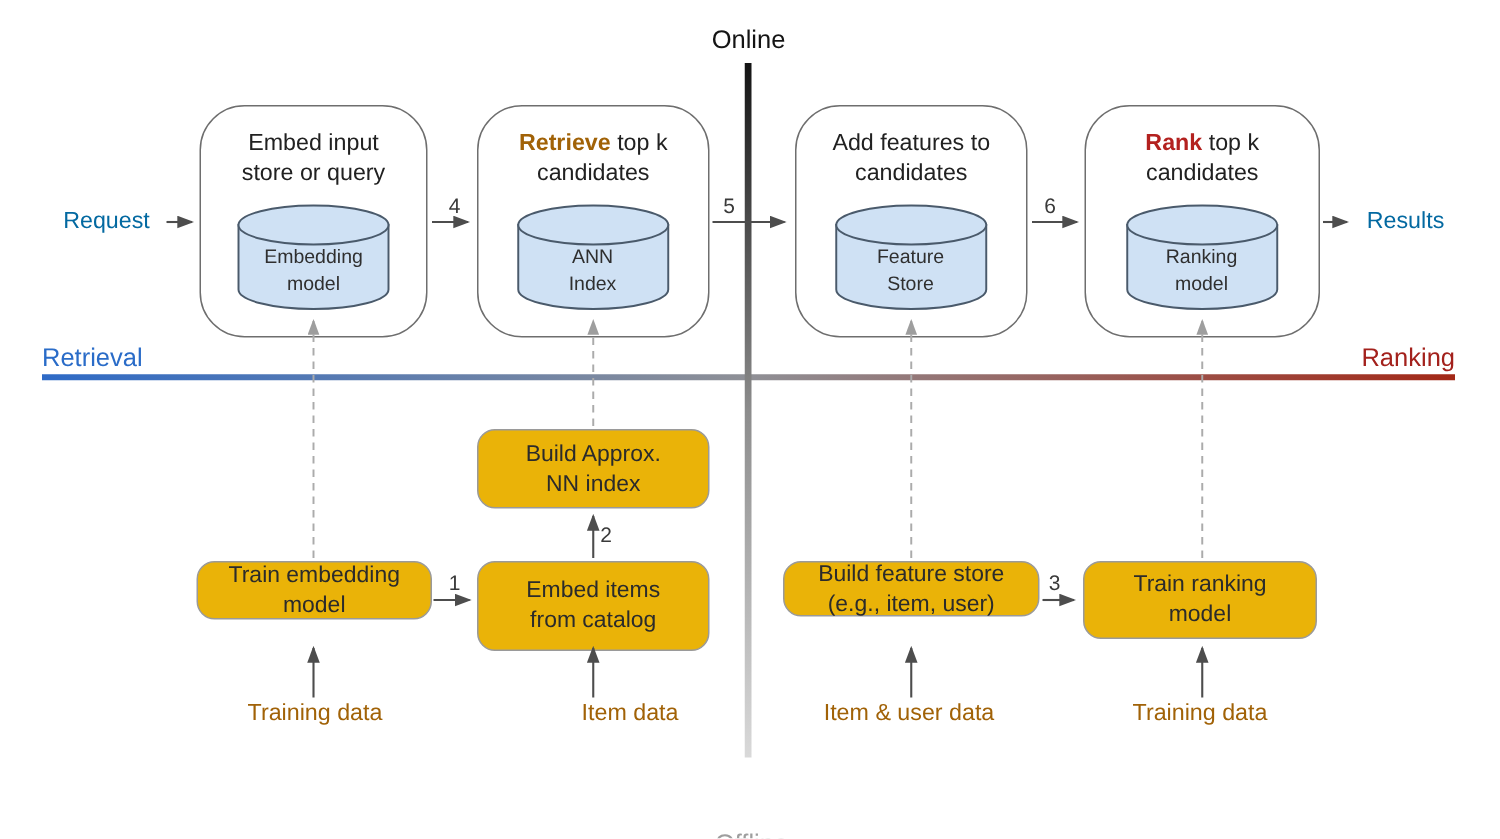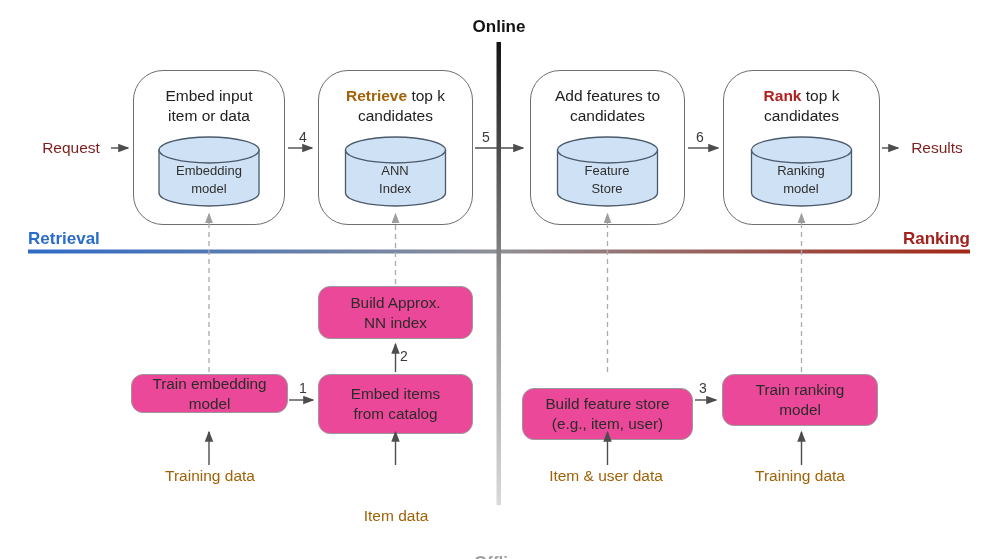--- a/index.html
+++ b/index.html
@@ -17,52 +17,52 @@
   }
   .stage-title {
     margin-top:15px; text-align:center; font-size:15.5px; line-height:1.3; color:#212121;
   }
   .t-accent { font-weight:bold; }
   .t-accent.blue { color:#a16207; }
   .t-accent.red  { color:#b3211f; }
 
   
   .obox {
-    position:absolute; box-sizing:border-box; background:#ec4899;
+    position:absolute; box-sizing:border-box; background:#eab308;
     border:1.2px solid #9a9a9a; border-radius:12px;
     display:flex; align-items:center; justify-content:center;
   }
   .obox-text { text-align:center; font-size:15.3px; line-height:1.3; color:#2b2b2b; }
 
   
   .lbl { position:absolute; transform:translateX(-50%); white-space:nowrap; }
-  .io-label   { font-size:15.5px; color:#7f1d1d; }
+  .io-label   { font-size:15.5px; color:#0369a1; }
   .data-label { font-size:15.5px; color:#a16207; }
   .num-label  { font-size:14px; color:#3a3a3a; }
   .store-label{
     position:absolute; width:140px; transform:translateX(-50%);
     text-align:center; font-size:13px; line-height:1.35; color:#2f2f2f;
   }
-  .quad { font-weight:bold; font-size:17px; }
+  .quad { font-weight:normal; font-size:17px; }
   .quad.online    { color:#141414; }
   .quad.offline   { color:#9e9e9e;margin-top:45px; }
   .quad.retrieval { position:absolute; left:28px; top:229px; color:#2a6cc8; }
   .quad.ranking   { position:absolute; right:30px; top:229px; color:#a3211c; }
 </style>
 </head>
 <body>
 
 <div class="canvas">
 
   <div class="layer">
 
     <div class="stage" style="left:133px; width:152px;">
       <div class="stage-title">
         <span class="t-accent"></span><span>Embed input</span><br>
-        <span>item or data</span>
+        <span>store or query</span>
       </div>
     </div>
 
     <div class="stage" style="left:318px; width:155px;">
       <div class="stage-title">
         <span class="t-accent blue">Retrieve</span><span> top k</span><br>
         <span>candidates</span>
       </div>
     </div>
 
@@ -94,21 +94,21 @@
       </div>
     </div>
 
     <div class="obox" style="left:318px; top:286px; width:155px; height:53px;">
       <div class="obox-text">
         <span>Build Approx.</span><br>
         <span>NN index</span>
       </div>
     </div>
 
-    <div class="obox" style="left:522px; top:388px; width:171px; height:52px;justify-content:center;">
+    <div class="obox" style="left:522px; top:374px; width:171px; height:37px;justify-content:center;">
       <div class="obox-text">
         <span>Build feature store</span><br>
         <span>(e.g., item, user)</span>
       </div>
     </div>
 
     <div class="obox" style="left:722px; top:374px; width:156px; height:52px;">
       <div class="obox-text">
         <span>Train ranking</span><br>
         <span>model</span>
@@ -209,18 +209,18 @@
     </div>
 
     <div class="lbl num-label" style="left:303px; top:380px;">1</div>
     <div class="lbl num-label" style="left:404px; top:348px;">2</div>
     <div class="lbl num-label" style="left:703px; top:380px;">3</div>
     <div class="lbl num-label" style="left:303px; top:129px;">4</div>
     <div class="lbl num-label" style="left:486px; top:129px;">5</div>
     <div class="lbl num-label" style="left:700px; top:129px;">6</div>
 
     <div class="lbl data-label" style="left:210px; top:467px;">Training data</div>
-    <div class="lbl data-label" style="left:396px; top:467px;margin-top:40px;">Item data</div>
+    <div class="lbl data-label" style="left:420px; top:467px;">Item data</div>
     <div class="lbl data-label" style="left:606px; top:467px;">Item &amp; user data</div>
     <div class="lbl data-label" style="left:800px; top:467px;">Training data</div>
   </div>
 
 </div>
 
 </body></html>

